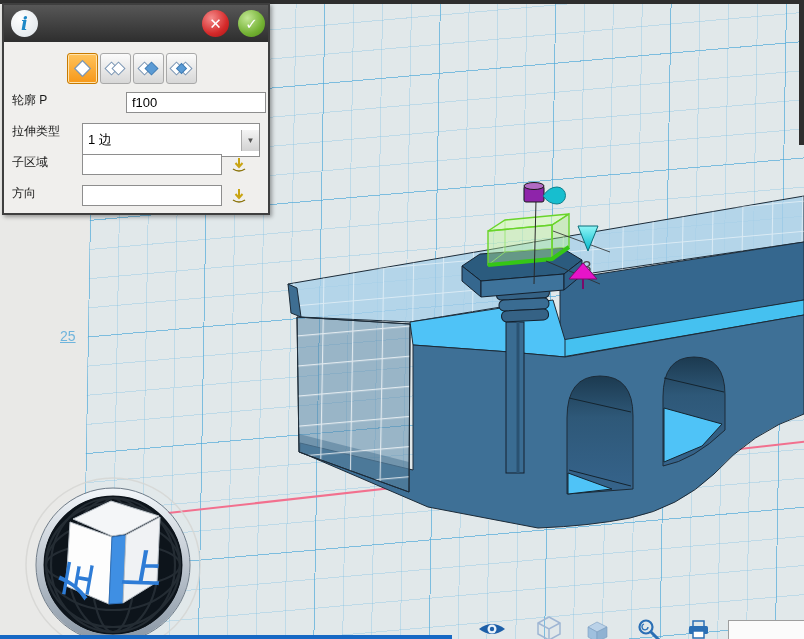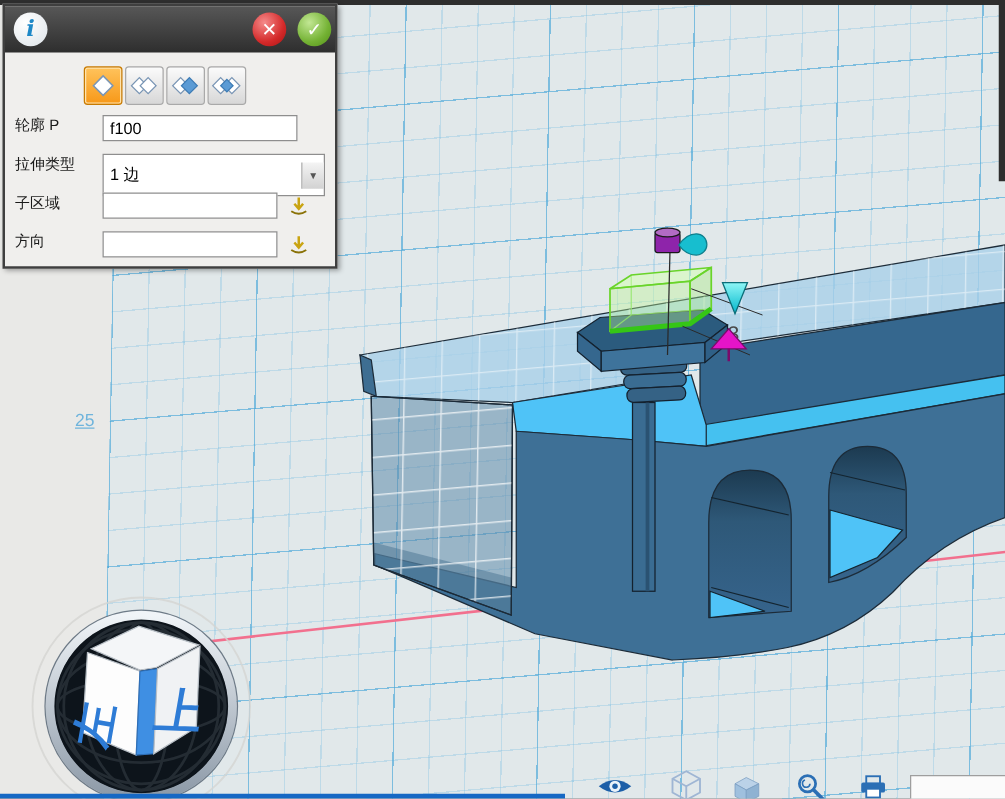--- a/index.html
+++ b/index.html
@@ -39,21 +39,21 @@
   .btn-ok{left:234px;background:radial-gradient(circle at 35% 30%,#C2E794,#74B234 60%,#538F17);}
   .mode-row{display:flex;gap:2px;margin:11px 0 2px 63px;}
   .mode-btn{width:31px;height:31px;border:1px solid #A9A9A9;border-radius:3px;box-sizing:border-box;
     background:linear-gradient(#FBFBFB,#D7D7D7);display:flex;align-items:center;justify-content:center;cursor:pointer;}
   .mode-btn.active{background:linear-gradient(#FFC35C,#F79818);border-color:#C87A00;
     box-shadow:inset 0 0 0 1px #FFE3AC;}
   .form-row{display:flex;align-items:flex-start;margin:8px 8px 0 8px;height:23px;}
   .form-label{width:70px;font-size:12px;color:#1a1a1a;flex:none;}
   .txt{height:21px;border:1px solid #8E8E8E;background:#fff;font-size:13px;padding:0 5px;
     box-sizing:border-box;font-family:inherit;outline:none;}
-  .w-wide{width:156px;}
+  .w-wide{width:140px;margin-left:44px;}
   .w-mid{width:140px;}
   .select{width:186px;height:34px;border:1px solid #8E8E8E;background:#fff;display:flex;
     align-items:center;box-sizing:border-box;cursor:pointer;}
   .select .sel-text{flex:1;font-size:13px;padding-left:5px;}
   .sel-arrow{width:17px;height:21px;border-left:1px solid #ABABAB;
     background:linear-gradient(#F4F4F4,#D2D2D2);display:flex;align-items:center;justify-content:center;
     font-size:8px;color:#555;}
   .picker-btn{width:22px;height:22px;margin-left:6px;display:flex;align-items:center;
     justify-content:center;cursor:pointer;}
 </style>

